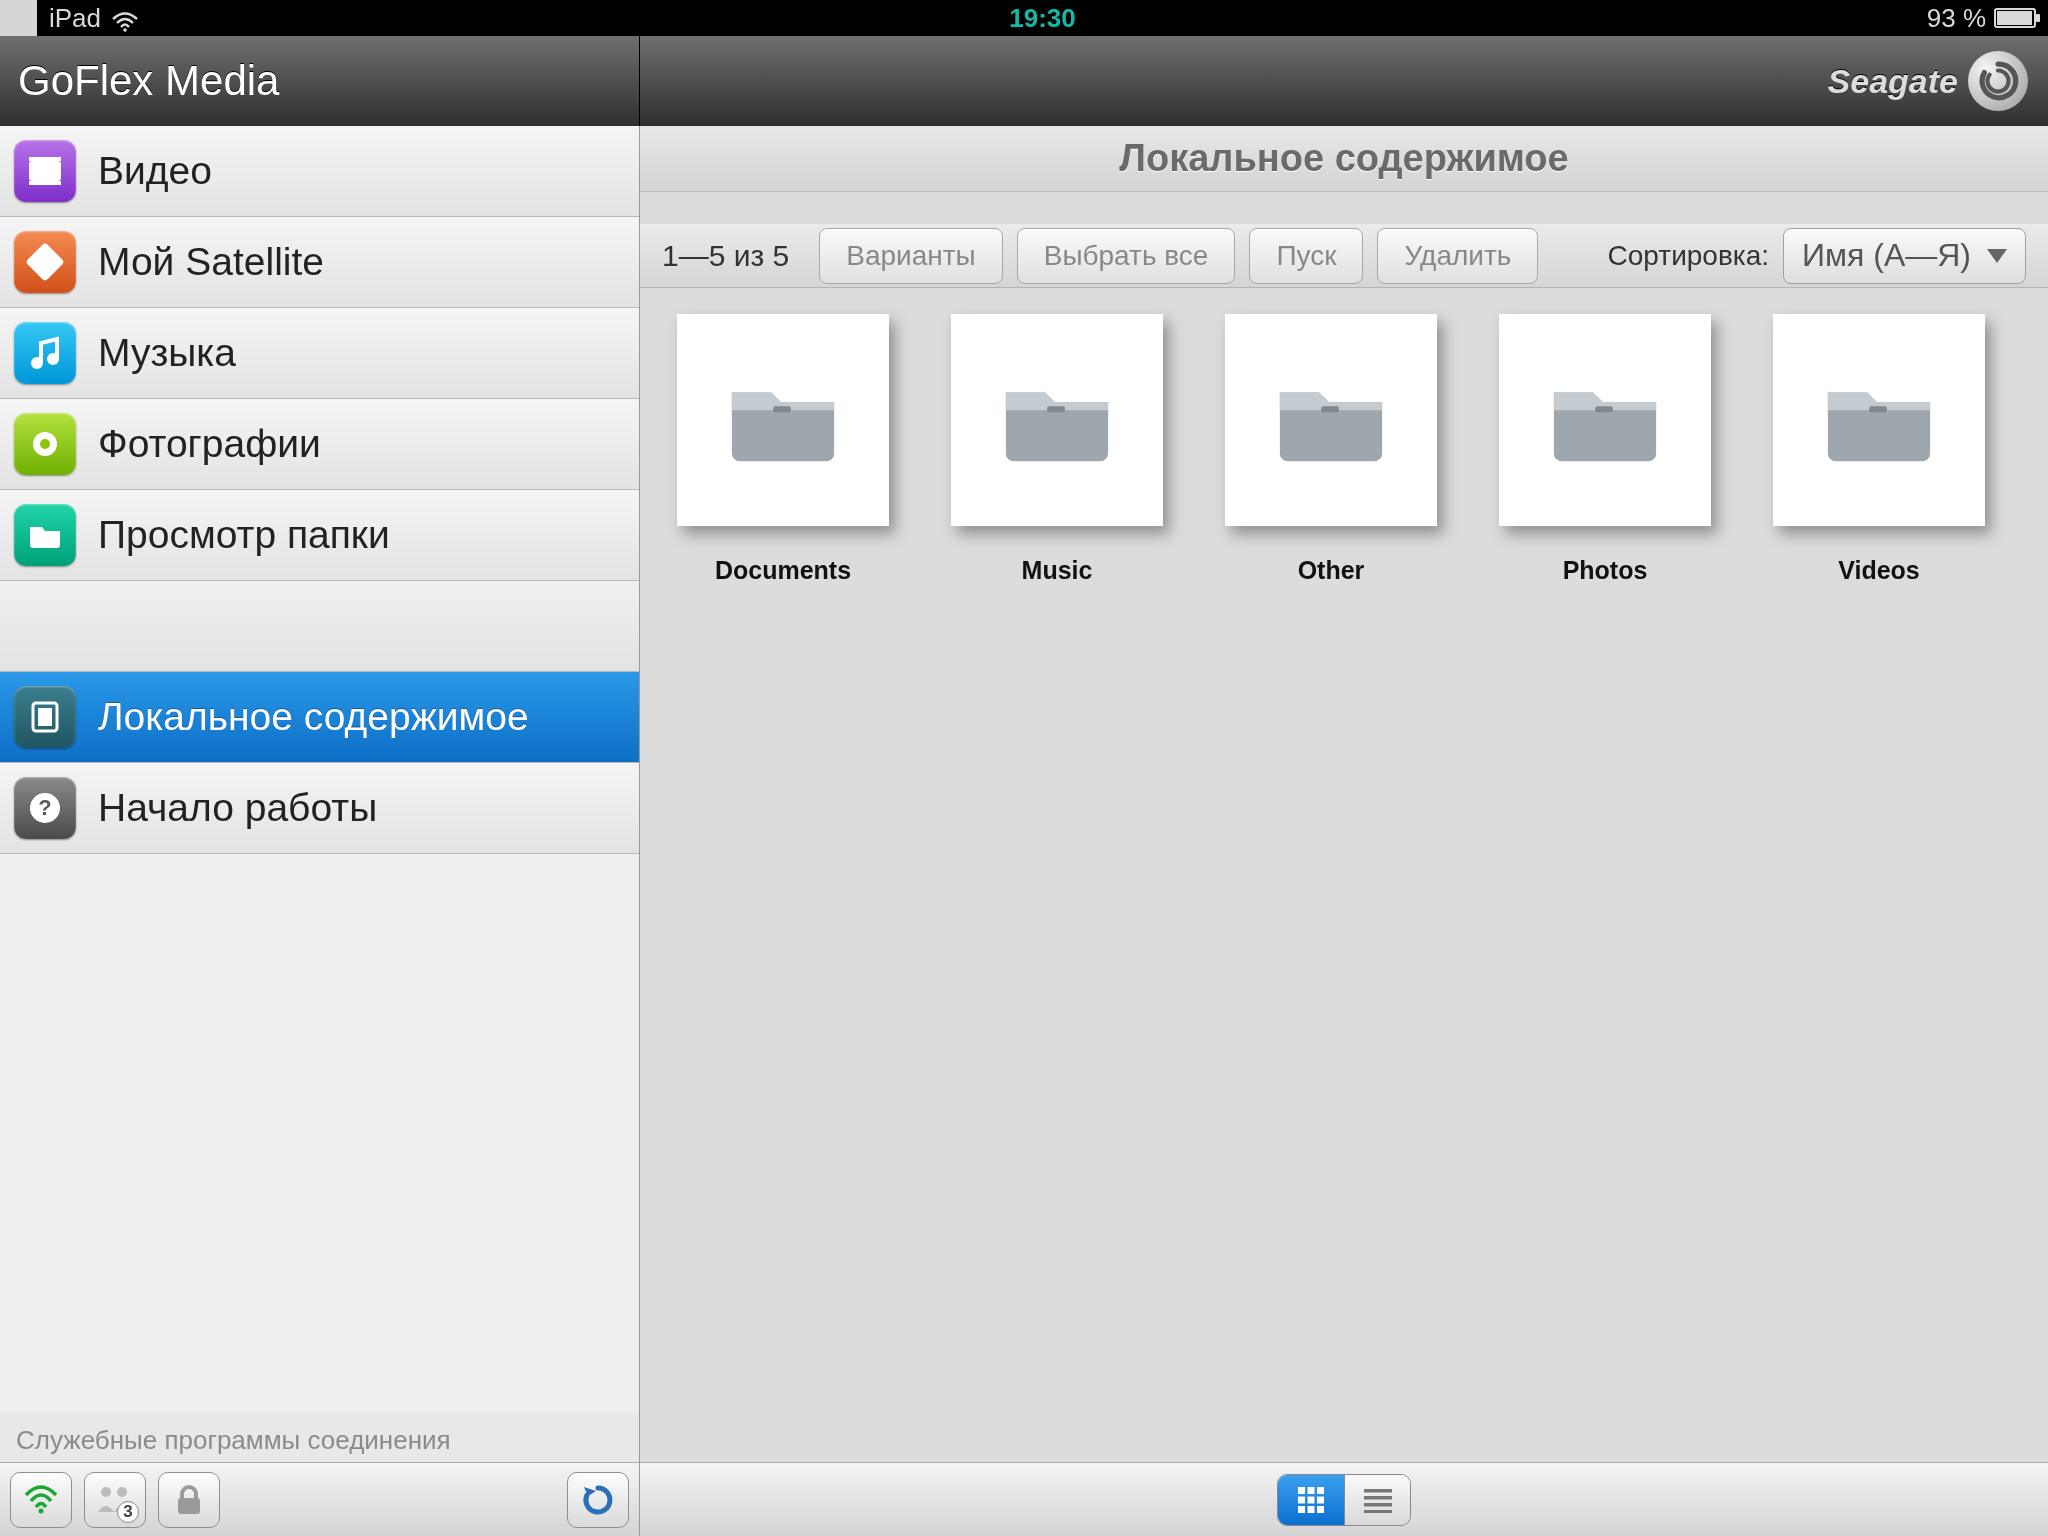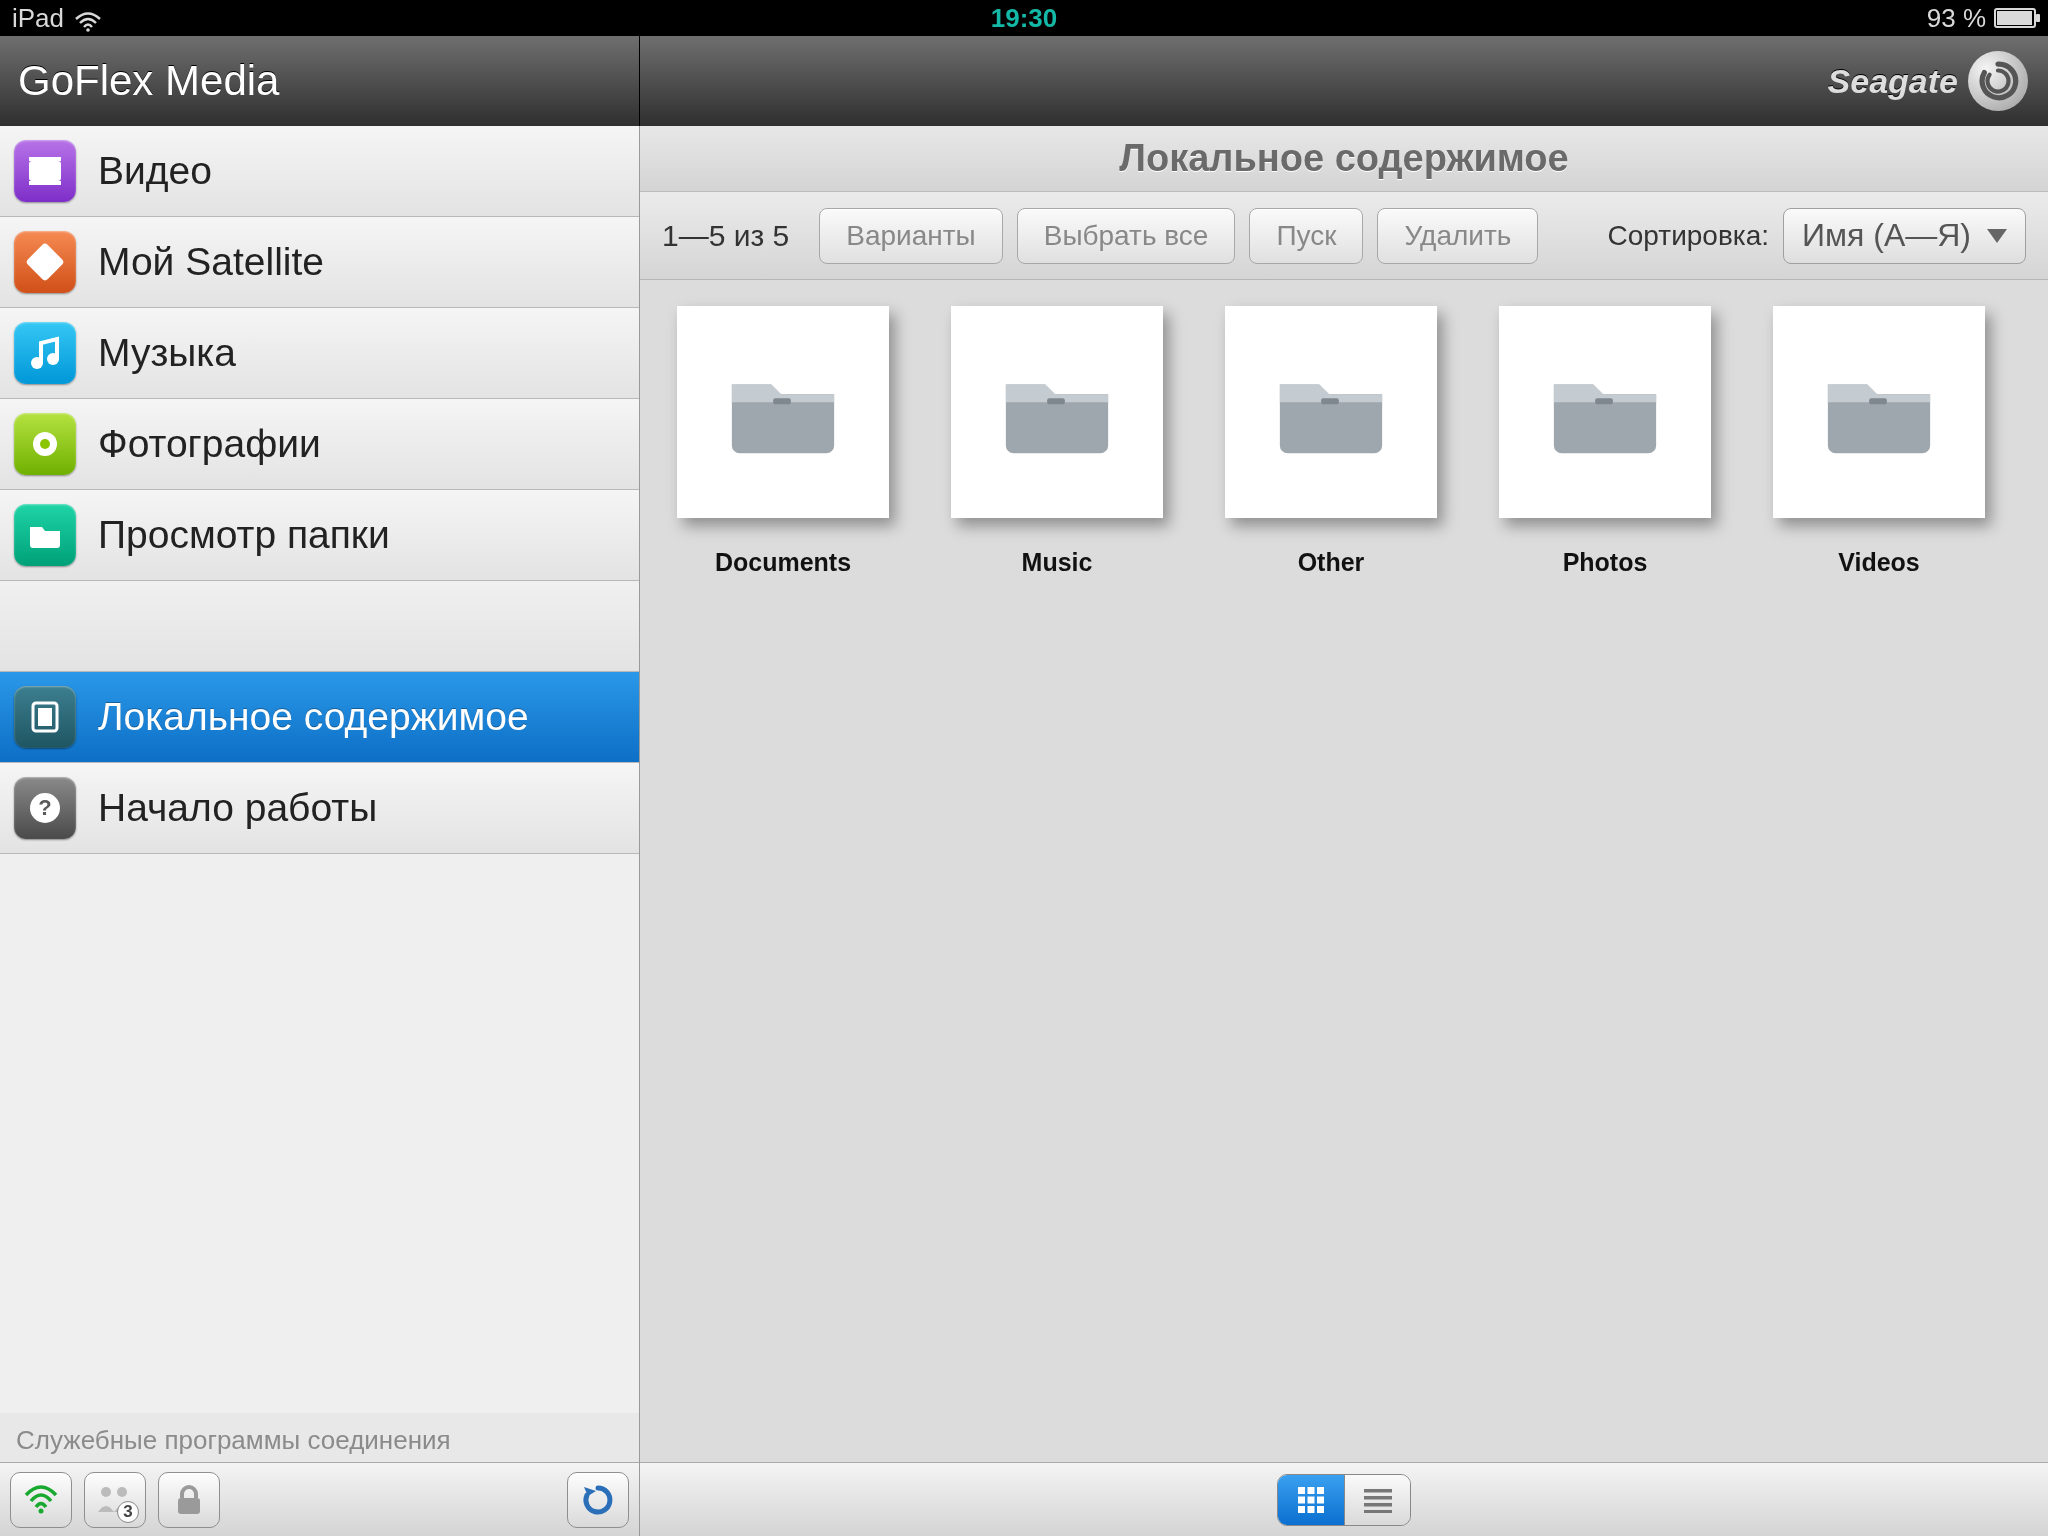--- a/index.html
+++ b/index.html
@@ -1,21 +1,21 @@
 <!DOCTYPE html>
 <html><head>
 <meta charset="utf-8">
 <style>
   * { box-sizing: border-box; margin:0; padding:0; }
   html,body { width:2048px; height:1536px; overflow:hidden; font-family: -apple-system, "Helvetica Neue", Arial, sans-serif; }
   .root { width:2048px; height:1536px; display:flex; flex-direction:column; background:#d6d6d6; }
   
   .statusbar {
     height:36px; background:#000; color:#d9d9d9; display:flex; align-items:center;
-    font-size:26px; padding:0 12px; position:relative;
+    font-size:26px; padding:0 12px; position:relative;margin-left:37px;
   }
   .statusbar .left { display:flex; align-items:center; gap:10px; position:absolute; left:12px; }
   .statusbar .center { position:absolute; left:50%; transform:translateX(-50%); font-weight:600; color:#14b8a6;}
   .statusbar .right { position:absolute; right:12px; display:flex; align-items:center; gap:8px; }
   .wifi-mini { width:28px; height:20px; position:relative; }
   .wifi-mini svg { width:28px; height:20px; }
   .battery { width:42px; height:20px; border:2px solid #d9d9d9; border-radius:3px; position:relative; }
   .battery::after { content:""; position:absolute; right:-6px; top:4px; width:4px; height:8px; background:#d9d9d9; border-radius:1px;}
   .battery .fill { position:absolute; left:1px; top:1px; bottom:1px; width:92%; background:#d9d9d9; }
   
@@ -69,22 +69,22 @@
   }
   
   .main { flex:1; display:flex; flex-direction:column; background:#dcdcdc; }
   .content-header {
     height:66px; display:flex; align-items:center; justify-content:center;
     font-size:38px; color:#6a6a6a; font-weight:700;
     background:linear-gradient(#e7e7e7,#d4d4d4); border-bottom:1px solid #bcbcbc;
     text-shadow:0 1px 0 #fff;
   }
   .toolbar {
-    height:88px; background:linear-gradient(#ebebeb,#d5d5d5); border-bottom:1px solid #b5b5b5;
-    display:flex; align-items:center; padding:0 22px; gap:14px;
+    height:64px; background:linear-gradient(#ebebeb,#d5d5d5); border-bottom:1px solid #b5b5b5;
+    display:flex; align-items:center; padding:0 22px; gap:14px;margin-top:32px;
   }
   .toolbar .count { font-size:30px; color:#333; margin-right:16px; white-space:nowrap;}
   .tb-btn {
     height:56px; padding:0 26px; font-size:28px; color:#888;
     background:linear-gradient(#fafafa,#e0e0e0); border:1px solid #a8a8a8; border-radius:8px;
     box-shadow: inset 0 1px 0 #fff; cursor:pointer; white-space:nowrap;
   }
   .tb-spacer { flex:1; }
   .tb-label { font-size:28px; color:#333; white-space:nowrap;}
   .sort-btn {

